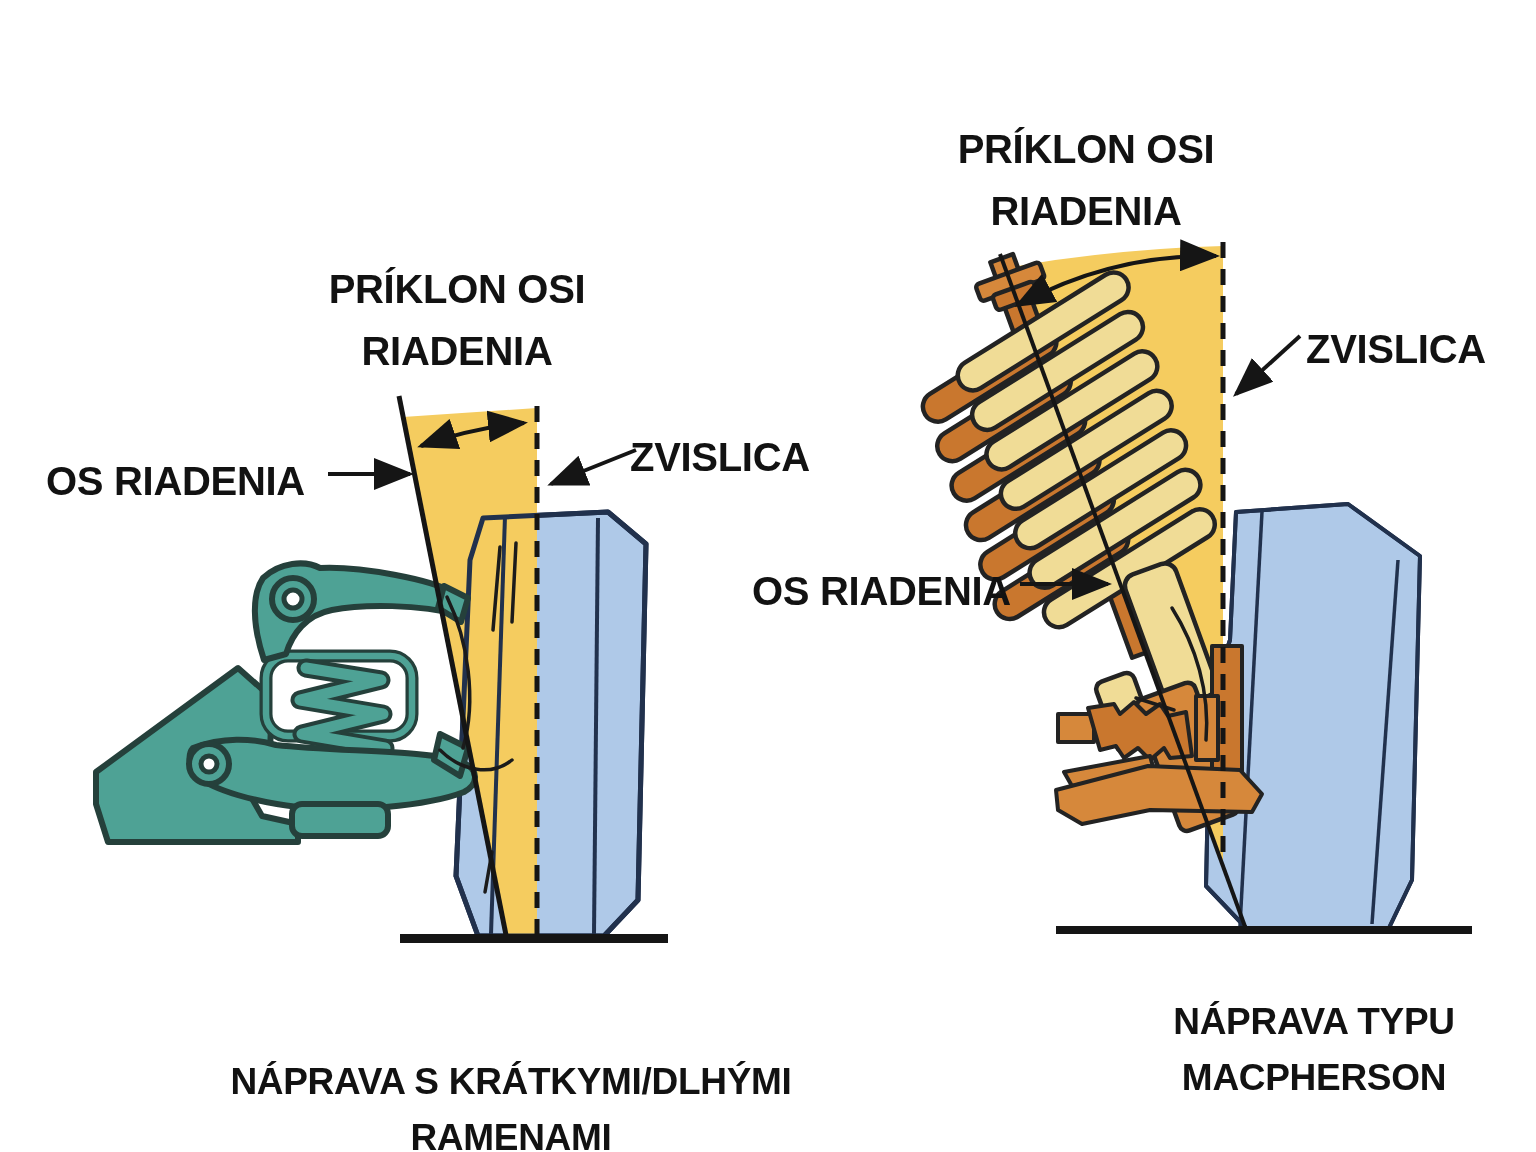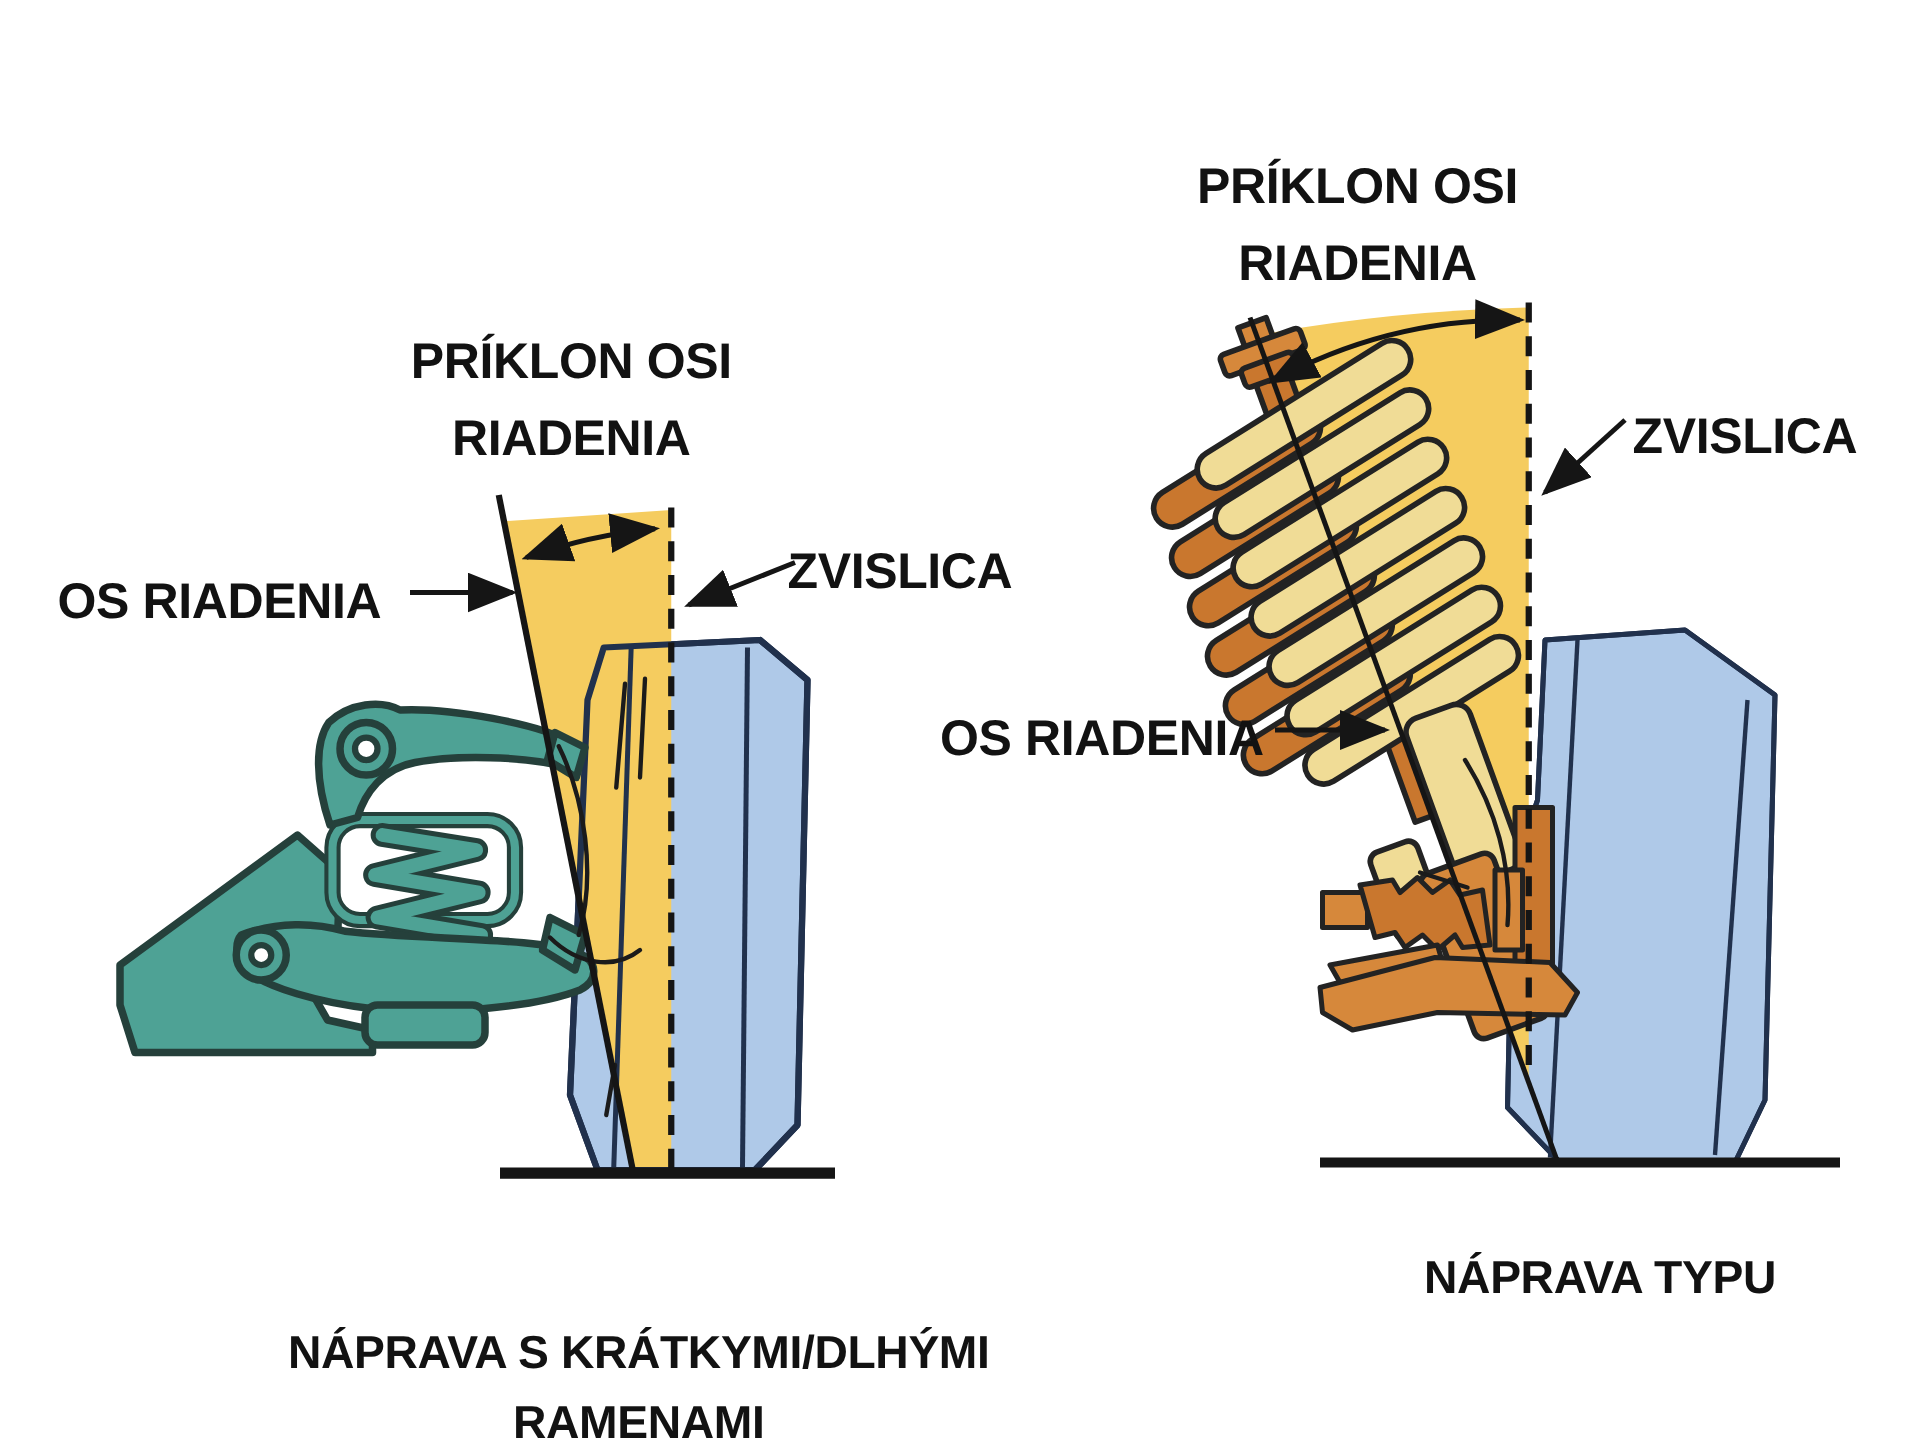--- a/index.html
+++ b/index.html
@@ -184,17 +184,18 @@
 
   <div class="lbl center" style="left:1086px;top:118px;">
     <div>PRÍKLON OSI</div>
     <div>RIADENIA</div>
   </div>
 
   <div class="lbl" style="left:1306px;top:318px;">ZVISLICA</div>
 
   <div class="lbl" style="left:752px;top:560px;">OS RIADENIA</div>
 
-  <div class="lbl caption center" style="left:1280px;top:994px;">
+  <div class="lbl caption center" style="left:1314px;top:994px;">
     <div>NÁPRAVA TYPU</div>
+    <div>MACPHERSON</div>
   </div>
 
 </div>
 
 </body></html>

